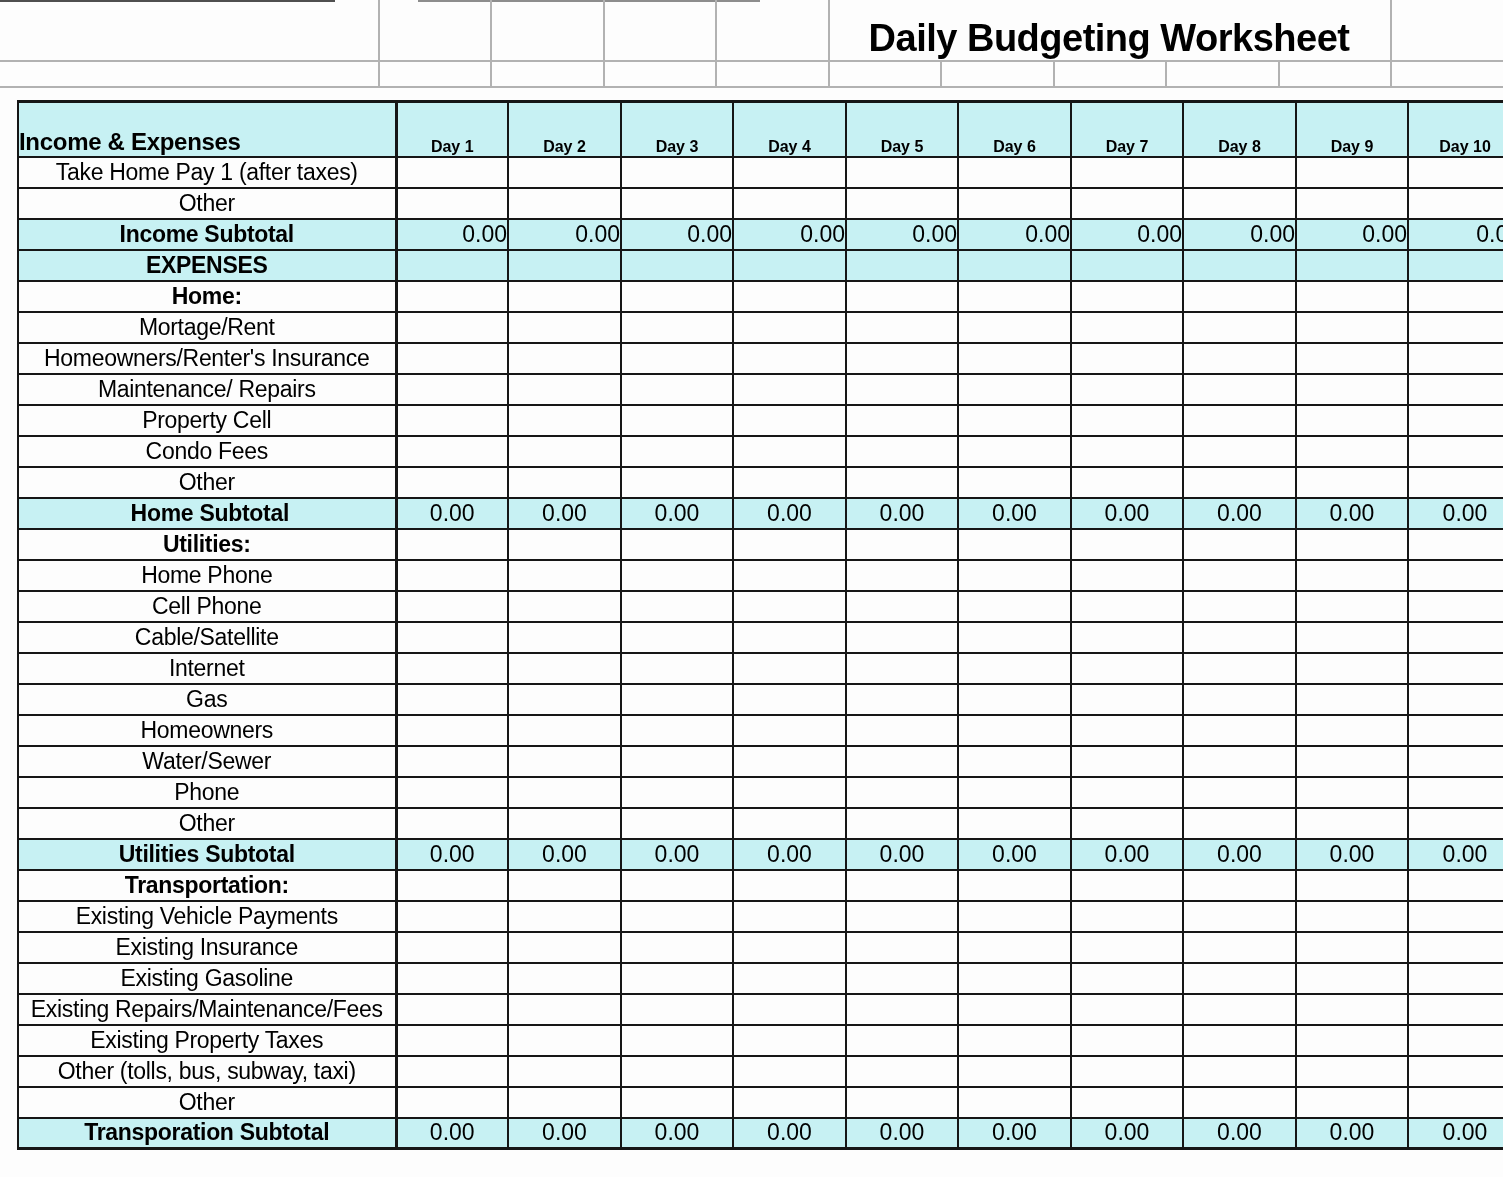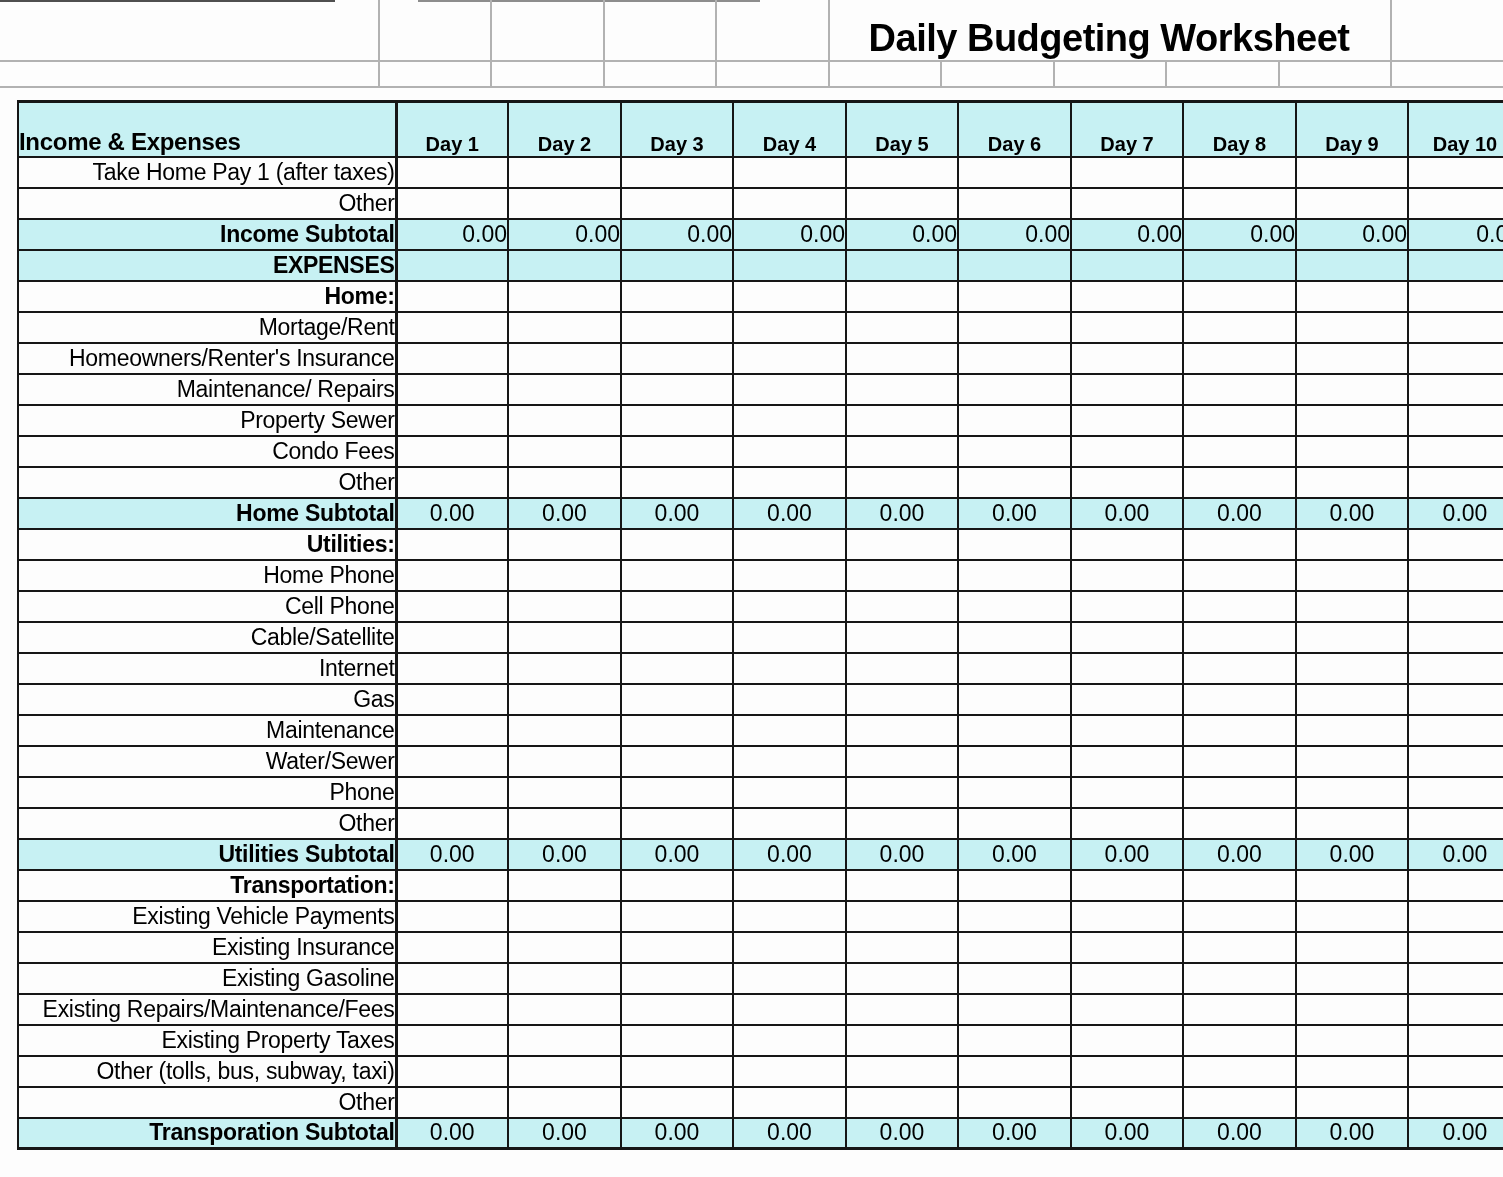--- a/index.html
+++ b/index.html
@@ -45,25 +45,25 @@
   }
   #budget-table thead tr{height:55px;}
   #budget-table thead th{
     background:var(--band);vertical-align:bottom;
     font-weight:bold;
   }
   th.corner-cell{
     text-align:left;font-size:24px;padding:0 0 5px 1px;letter-spacing:-0.3px;
   }
   th.day-cell{
-    text-align:center;font-size:20px;padding-bottom:6px;
+    text-align:center;font-size:16px;padding-bottom:6px;
   }
   #budget-table tbody tr{height:31px;}
   td.label-cell{
-    font-size:23px;text-align:right;padding-left:1px;
+    font-size:23px;text-align:center;padding-left:1px;
     white-space:pre;letter-spacing:-0.3px;vertical-align:middle;
   }
   tr.row-section td.label-cell,
   tr.row-subtotal td.label-cell,
   tr.row-banner td.label-cell{font-weight:bold;}
   tr.row-subtotal td,
   tr.row-banner td{background:var(--band);}
   td.value-cell{font-size:23px;vertical-align:middle;}
   tr.align-right td.value-cell{text-align:right;padding-right:6px;}
   tr.align-center td.value-cell{text-align:center;}
@@ -219,21 +219,21 @@
         <td class="value-cell"></td>
         <td class="value-cell"></td>
         <td class="value-cell"></td>
         <td class="value-cell"></td>
         <td class="value-cell"></td>
         <td class="value-cell"></td>
         <td class="value-cell"></td>
         <td class="value-cell"></td>
       </tr>
       <tr class="row-item">
-        <td class="label-cell">Property Sewer</td>
+        <td class="label-cell">Property Cell</td>
         <td class="value-cell"></td>
         <td class="value-cell"></td>
         <td class="value-cell"></td>
         <td class="value-cell"></td>
         <td class="value-cell"></td>
         <td class="value-cell"></td>
         <td class="value-cell"></td>
         <td class="value-cell"></td>
         <td class="value-cell"></td>
         <td class="value-cell"></td>
@@ -349,21 +349,21 @@
         <td class="value-cell"></td>
         <td class="value-cell"></td>
         <td class="value-cell"></td>
         <td class="value-cell"></td>
         <td class="value-cell"></td>
         <td class="value-cell"></td>
         <td class="value-cell"></td>
         <td class="value-cell"></td>
       </tr>
       <tr class="row-item">
-        <td class="label-cell">Maintenance</td>
+        <td class="label-cell">Homeowners</td>
         <td class="value-cell"></td>
         <td class="value-cell"></td>
         <td class="value-cell"></td>
         <td class="value-cell"></td>
         <td class="value-cell"></td>
         <td class="value-cell"></td>
         <td class="value-cell"></td>
         <td class="value-cell"></td>
         <td class="value-cell"></td>
         <td class="value-cell"></td>

